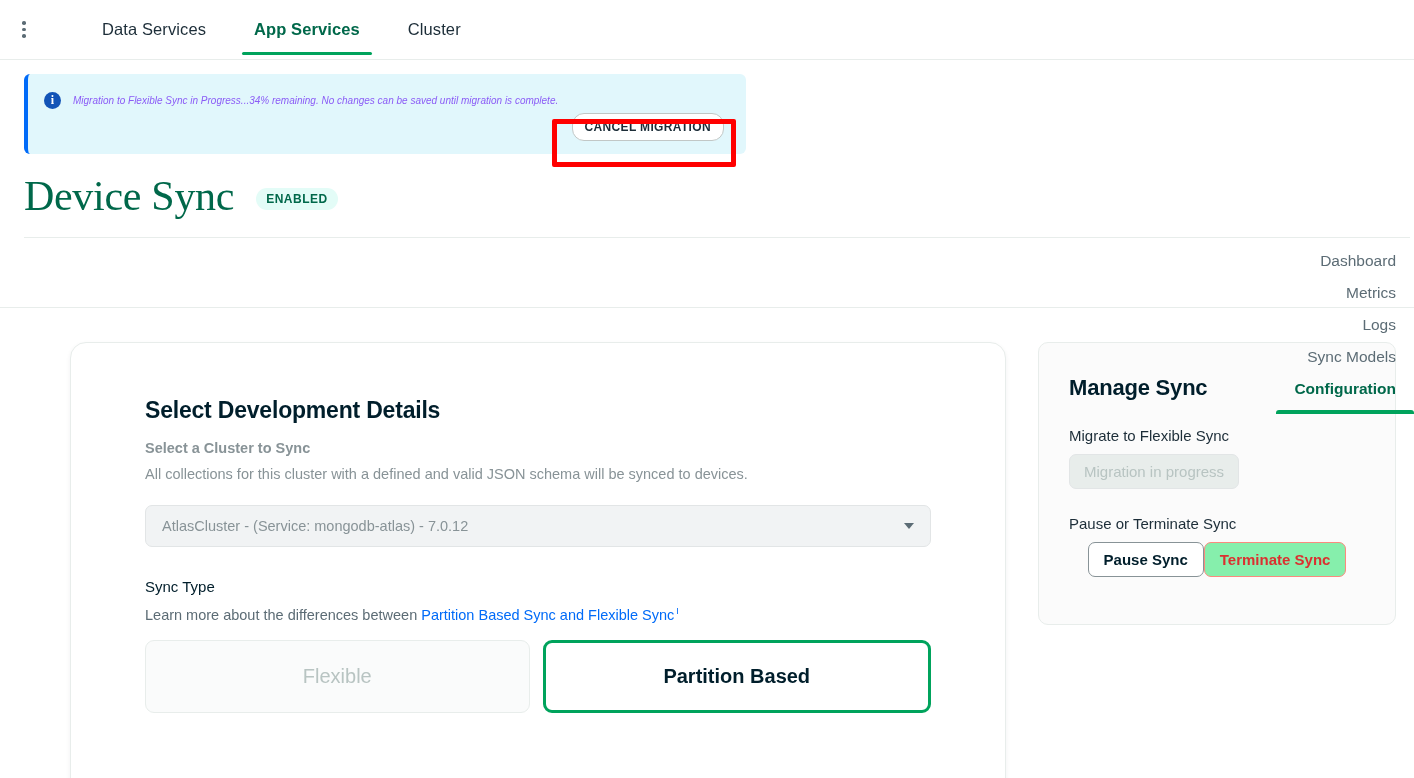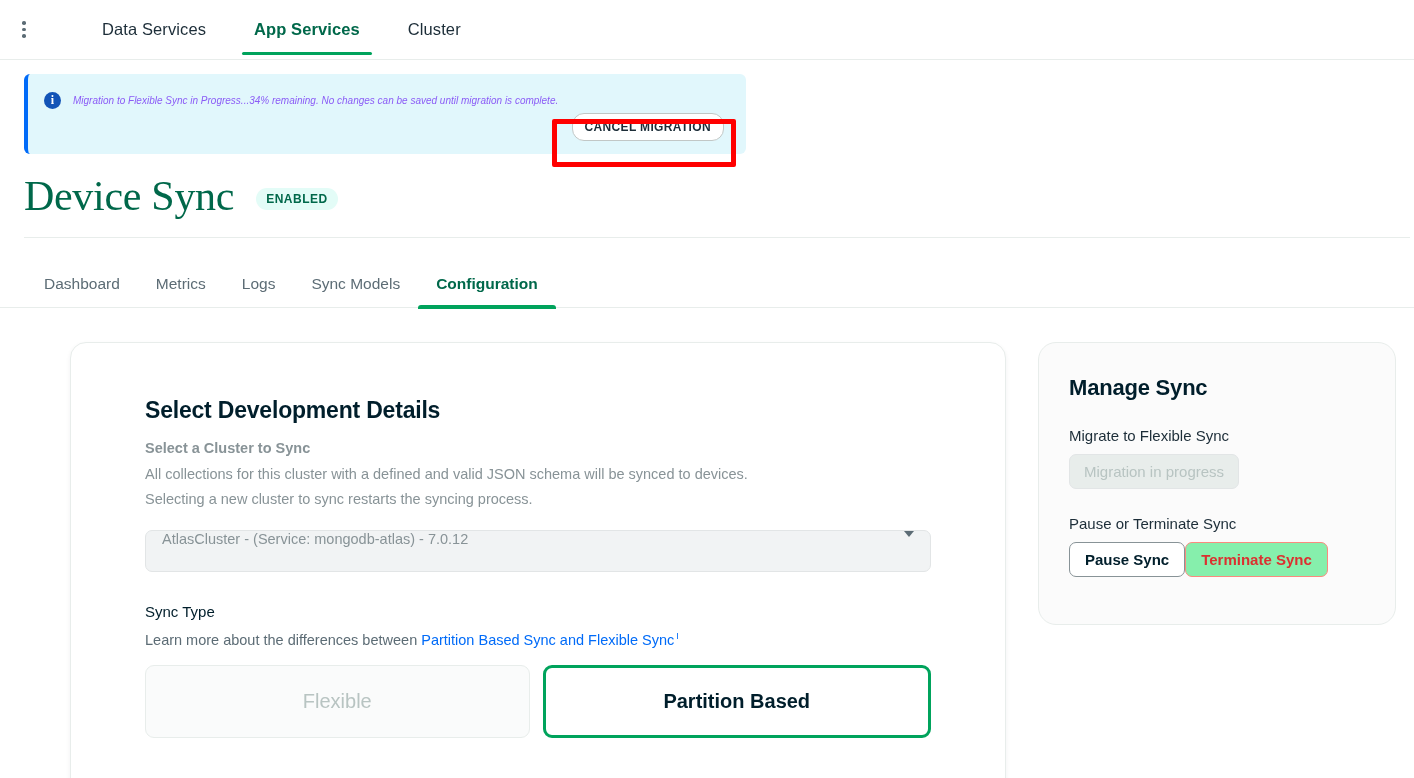--- a/index.html
+++ b/index.html
@@ -177,20 +177,21 @@
 
   
   .subtabs {
     display: flex;
     align-items: flex-end;
     height: 56px;
     padding-left: 24px;
     margin-top: 14px;
     border-bottom: 1px solid #e8edeb;
     position: relative;
+    flex-direction: column;
   }
   .stab {
     position: relative;
     padding: 0 18px 14px 18px;
     font-size: 15.5px;
     color: #5c6c75;
     cursor: pointer;
   }
   .stab:first-child { padding-left: 20px; }
   .stab.active { color: #00684a; font-weight: bold; }
@@ -237,21 +238,21 @@
     line-height: 25px;
     color: #889397;
   }
   .select-disabled {
     margin-top: 18px;
     height: 42px;
     background: #f1f3f4;
     border: 1px solid #e2e5e6;
     border-radius: 7px;
     display: flex;
-    align-items: flex-start;
+    align-items: center;
     padding: 0 16px;
     font-size: 14.5px;
     color: #889397;
     position: relative;
     cursor: not-allowed;
   }
   .caret {
     position: absolute;
     right: 16px;
     width: 0; height: 0;
@@ -308,21 +309,21 @@
     font-weight: bold;
     cursor: pointer;
   }
 
   
   .card-side {
     width: 358px;
     height: 283px;
     background: #fbfbfb;
     border: 1px solid #e8edeb;
-    border-radius: 18px;
+    border-radius: 10px;
     padding: 32px 30px 0 30px;
   }
   .side-title {
     font-size: 22px;
     font-weight: bold;
     letter-spacing: -.2px;
     color: #001e2b;
   }
   .side-lbl {
     margin-top: 26px;
@@ -333,21 +334,21 @@
     margin-top: 10px;
     display: inline-block;
     background: #e8edeb;
     border: 1px solid #e2e5e6;
     border-radius: 7px;
     padding: 8px 14px;
     font-size: 15px;
     color: #b8c4c2;
     cursor: not-allowed;
   }
-  .side-btn-row { display: flex; margin-top: 10px; }
+  .side-btn-row { display: flex; margin-top: 10px; justify-content: center; }
   .btn-outline {
     background: #ffffff;
     border: 1px solid #889397;
     border-radius: 7px;
     padding: 8px 15px;
     font-size: 15px;
     font-weight: bold;
     color: #001e2b;
     cursor: pointer;
     font-family: "Liberation Sans", sans-serif;
@@ -424,21 +425,20 @@
   </div>
 </div>
 
 <div class="content">
 
   <div class="card-main">
     <div class="h-section">Select Development Details</div>
 
     <div class="lbl-strong">Select a Cluster to Sync</div>
     <div class="desc">All collections for this cluster with a defined and valid JSON schema will be synced to devices.</div>
-    <div class="desc" style="margin-top:0">Selecting a new cluster to sync restarts the syncing process.</div>
 
     <div class="select-disabled">
       <span>AtlasCluster - (Service: mongodb-atlas) - 7.0.12</span>
       <span class="caret"></span>
     </div>
 
     <div class="lbl-plain">Sync Type</div>
     <div class="learn">
       <span>Learn more about the differences between </span><a href="#">Partition Based Sync and Flexible Sync</a><span class="ext">Ι</span>
     </div>

